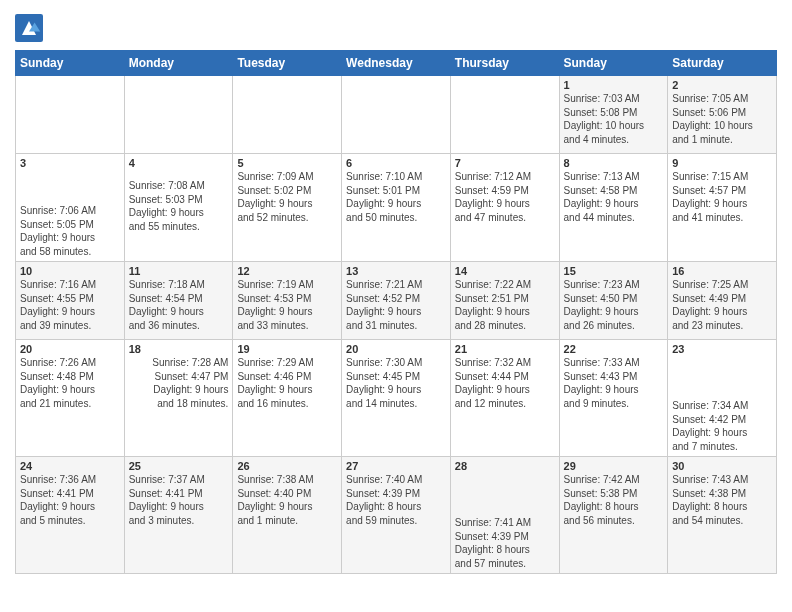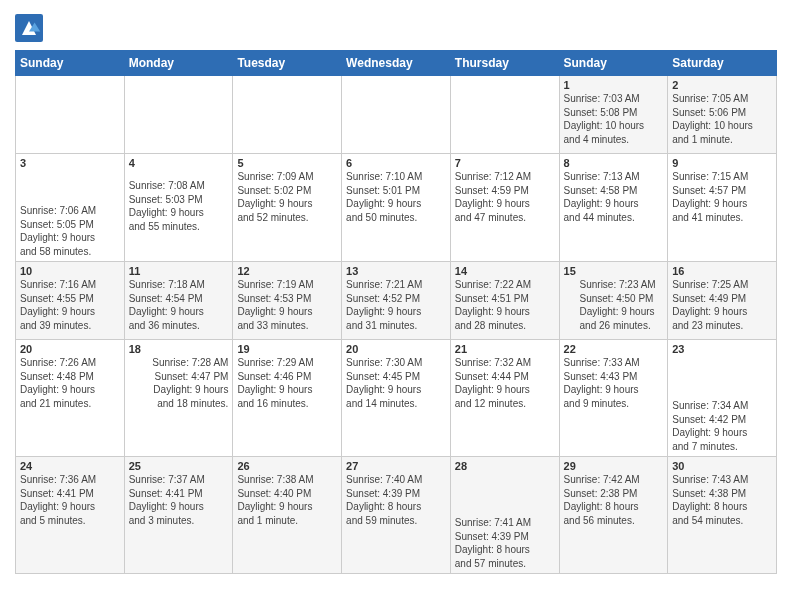--- a/index.html
+++ b/index.html
@@ -232,27 +232,27 @@
           <td>
             <span class="day-num">13</span>
             <div class="day-info" style="white-space: pre-line;">Sunrise: 7:21 AM
 Sunset: 4:52 PM
 Daylight: 9 hours
 and 31 minutes.</div>
           </td>
           <td>
             <span class="day-num">14</span>
             <div class="day-info" style="white-space: pre-line;">Sunrise: 7:22 AM
-Sunset: 4:51 PM
+Sunset: 2:51 PM
 Daylight: 9 hours
 and 28 minutes.</div>
           </td>
           <td>
             <span class="day-num">15</span>
-            <div class="day-info" style="white-space: pre-line; margin-left: 16px;">Sunrise: 7:23 AM
+            <div class="day-info" style="white-space: pre-line;">Sunrise: 7:23 AM
 Sunset: 4:50 PM
 Daylight: 9 hours
 and 26 minutes.</div>
           </td>
           <td>
             <span class="day-num">16</span>
             <div class="day-info" style="white-space: pre-line;">Sunrise: 7:25 AM
 Sunset: 4:49 PM
 Daylight: 9 hours
 and 23 minutes.</div>
@@ -341,21 +341,21 @@
           <td>
             <span class="day-num">28</span>
             <div class="day-info" style="white-space: pre-line; margin-top: 44px;">Sunrise: 7:41 AM
 Sunset: 4:39 PM
 Daylight: 8 hours
 and 57 minutes.</div>
           </td>
           <td>
             <span class="day-num">29</span>
             <div class="day-info" style="white-space: pre-line;">Sunrise: 7:42 AM
-Sunset: 2:38 PM
+Sunset: 5:38 PM
 Daylight: 8 hours
 and 56 minutes.</div>
           </td>
           <td>
             <span class="day-num">30</span>
             <div class="day-info" style="white-space: pre-line;">Sunrise: 7:43 AM
 Sunset: 4:38 PM
 Daylight: 8 hours
 and 54 minutes.</div>
           </td>

